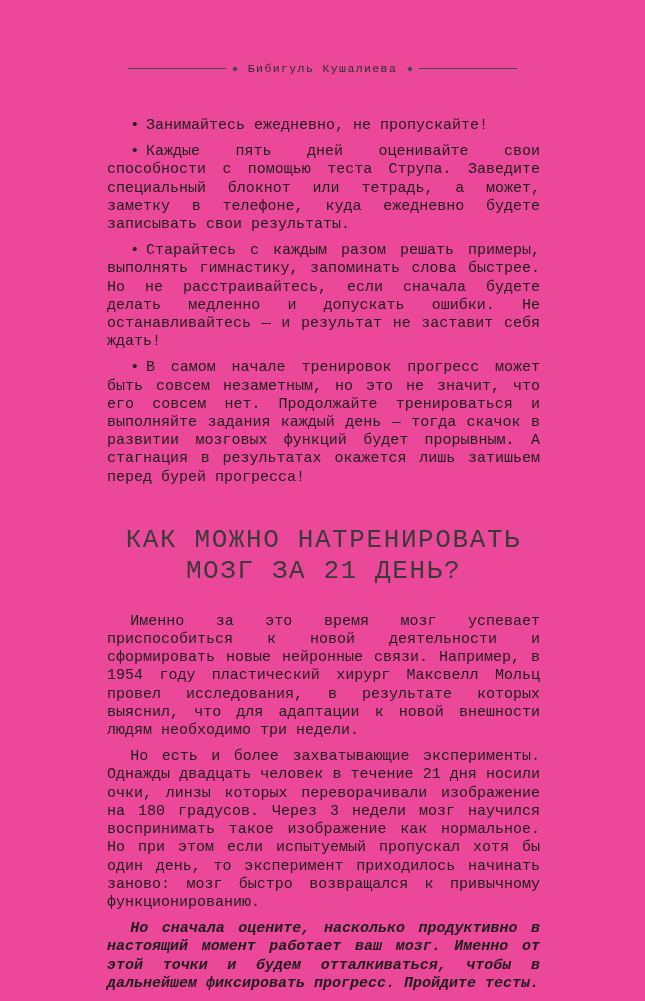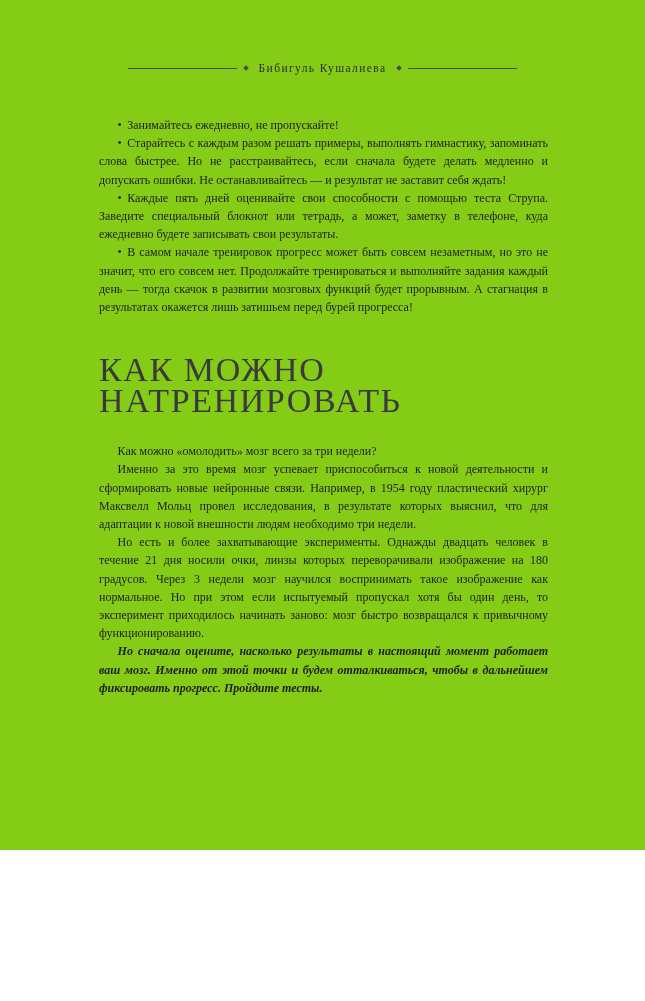--- a/index.html
+++ b/index.html
@@ -3,23 +3,23 @@
 <meta charset="utf-8">
 <style>
   html, body {
     margin: 0;
     padding: 0;
     background: #ffffff;
   }
   .page {
     position: relative;
     width: 645px;
-    height: 850px;
-    background: #84cc16;
-    font-family: Liberation Serif, serif;
+    height: 1001px;
+    background: #ec4899;
+    font-family: Liberation Mono, monospace;
     color: #1e1e1e;
     overflow: hidden;
     box-sizing: border-box;
   }
   
   .runhead {
     display: flex;
     align-items: center;
     margin: 62px 128px 0 128px;
     gap: 7px;
@@ -46,36 +46,37 @@
   }
   
   .content {
     padding: 0 97px 0 99px;
     box-sizing: border-box;
   }
   .bullets {
     margin-top: 42px;
   }
   p.bullet, p.para {
-    margin: 0;
-    font-size: 12px;
+    margin: 8px;
+    font-size: 15px;
     line-height: 18.2px;
     text-align: justify;
     text-indent: 1.55em;
     hyphens: auto;
   }
   .marker {
     padding-right: 0.45em;
   }
   
   h1.title {
     margin: 38px 0 26px 0;
     font-weight: 400;
     color: #3a3a3a;
-    font-size: 34px;
+    text-align: center;
+    font-size: 26px;
     line-height: 31px;
     letter-spacing: 1.6px;
   }
   h1.title .tline {
     display: block;
   }
   
   p.closing {
     font-weight: 700;
     font-style: italic;
@@ -91,29 +92,29 @@
     <span class="diamond"></span>
     <span class="author">Бибигуль Кушалиева</span>
     <span class="diamond"></span>
     <span class="rule"></span>
   </div>
 
   <div class="content">
 
     <div class="bullets">
       <p class="bullet"><span class="marker">•</span><span>Занимайтесь ежедневно, не пропускайте!</span></p>
+      <p class="bullet"><span class="marker">•</span><span>Каждые пять дней оценивайте свои способности с помощью теста Струпа. Заведите специальный блокнот или тетрадь, а может, заметку в телефоне, куда ежедневно будете записывать свои результаты.</span></p>
       <p class="bullet"><span class="marker">•</span><span>Старайтесь с каждым разом решать примеры, выполнять гимнастику, запоминать слова быстрее. Но не расстраивайтесь, если сначала будете делать медленно и допускать ошибки. Не останавливайтесь — и результат не заставит себя ждать!</span></p>
-      <p class="bullet"><span class="marker">•</span><span>Каждые пять дней оценивайте свои способности с помощью теста Струпа. Заведите специальный блокнот или тетрадь, а может, заметку в телефоне, куда ежедневно будете записывать свои результаты.</span></p>
       <p class="bullet"><span class="marker">•</span><span>В самом начале тренировок прогресс может быть совсем незаметным, но это не значит, что его совсем нет. Продолжайте тренироваться и выполняйте задания каждый день — тогда скачок в развитии мозговых функций будет прорывным. А стагнация в результатах окажется лишь затишьем перед бурей прогресса!</span></p>
     </div>
 
     <h1 class="title">
       <span class="tline">КАК МОЖНО НАТРЕНИРОВАТЬ</span>
+      <span class="tline">МОЗГ ЗА 21 ДЕНЬ?</span>
     </h1>
 
-    <p class="para">Как можно «омолодить» мозг всего за три недели?</p>
     <p class="para">Именно за это время мозг успевает приспособиться к новой деятельности и сформировать новые нейронные связи. Например, в 1954 году пластический хирург Максвелл Мольц провел исследования, в результате которых выяснил, что для адаптации к новой внешности людям необходимо три недели.</p>
     <p class="para">Но есть и более захватывающие эксперименты. Однажды двадцать человек в течение 21 дня носили очки, линзы которых переворачивали изображение на 180 градусов. Через 3 недели мозг научился воспринимать такое изображение как нормальное. Но при этом если испытуемый пропускал хотя бы один день, то эксперимент приходилось начинать заново: мозг быстро возвращался к привычному функционированию.</p>
-    <p class="para closing">Но сначала оцените, насколько результаты в настоящий момент работает ваш мозг. Именно от этой точки и будем отталкиваться, чтобы в дальнейшем фиксировать прогресс. Пройдите тесты.</p>
+    <p class="para closing">Но сначала оцените, насколько продуктивно в настоящий момент работает ваш мозг. Именно от этой точки и будем отталкиваться, чтобы в дальнейшем фиксировать прогресс. Пройдите тесты.</p>
 
   </div>
 
 </div>
 
 </body></html>

